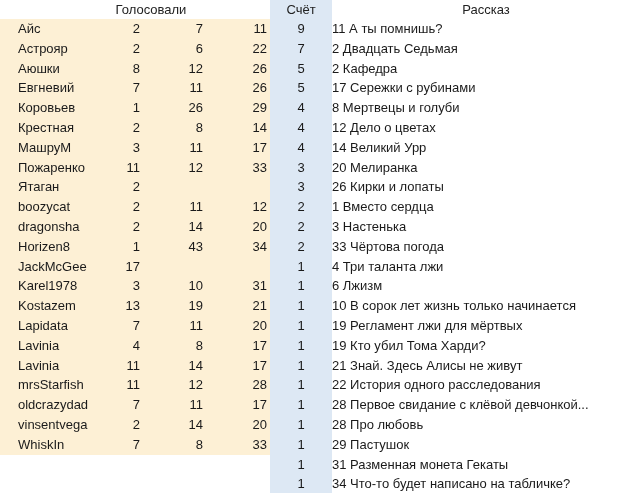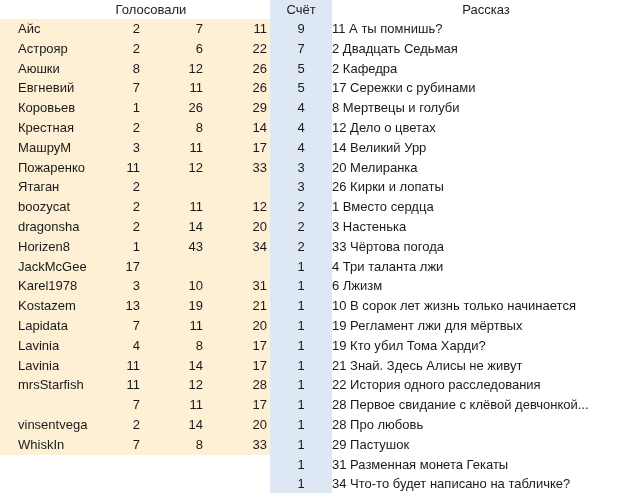--- a/index.html
+++ b/index.html
@@ -198,20 +198,21 @@
       <div class="row" style="top: 375.4px;">
         <div class="cell c-name">mrsStarfish</div>
         <div class="cell num" style="left: 0px; width: 140px;">11</div>
         <div class="cell num" style="left:206px;width:0px;"></div>
         <div class="cell num" style="left: 0px; width: 203px;">12</div>
         <div class="cell num" style="left: 0px; width: 267px;">28</div>
         <div class="cell col-score">1</div>
         <div class="cell col-story">22 История одного расследования</div>
       </div>
       <div class="row" style="top: 395.2px;">
+        <div class="cell c-name">oldcrazydad</div>
         <div class="cell num" style="left: 0px; width: 140px;">7</div>
         <div class="cell num" style="left:206px;width:0px;"></div>
         <div class="cell num" style="left: 0px; width: 203px;">11</div>
         <div class="cell num" style="left: 0px; width: 267px;">17</div>
         <div class="cell col-score">1</div>
         <div class="cell col-story">28 Первое свидание с клёвой девчонкой...</div>
       </div>
       <div class="row" style="top: 415px;">
         <div class="cell c-name">vinsentvega</div>
         <div class="cell num" style="left: 0px; width: 140px;">2</div>

